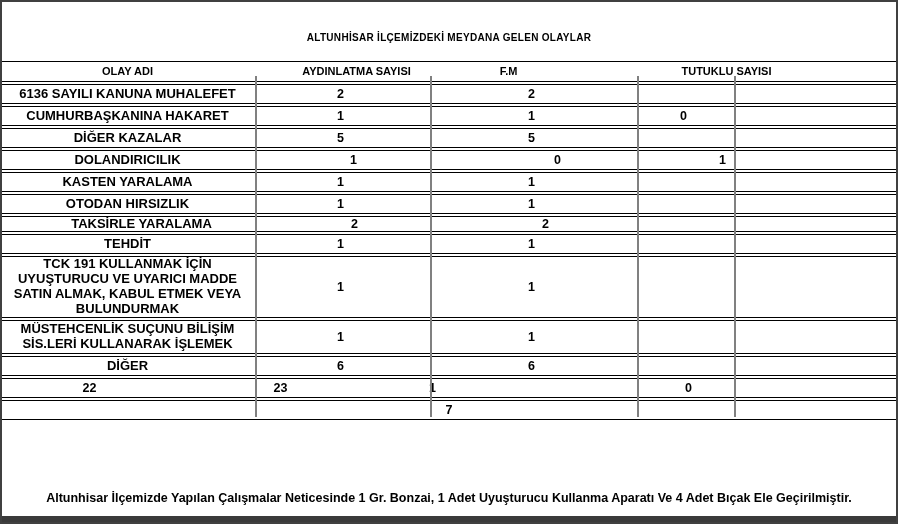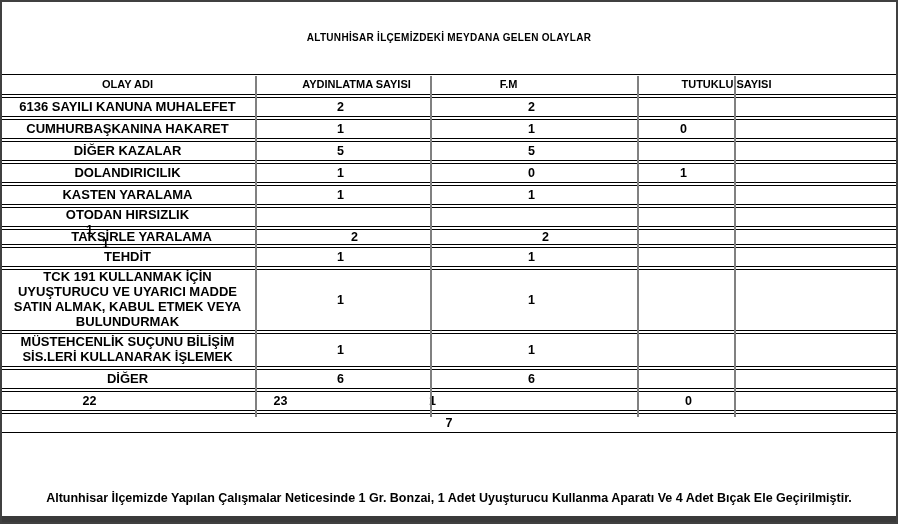--- a/index.html
+++ b/index.html
@@ -21,21 +21,21 @@
     height: 70px;
     display: flex;
     align-items: center;
     justify-content: center;
     font-size: 10px;
     letter-spacing: 0.3px;
     text-align: center;
   }
   .table-area {
     position: absolute;
-    top: 72px; left: 0; right: 0;
+    top: 59px; left: 0; right: 0;
   }
   .row {
     display: flex;
     width: 100%;
     border-top: 1px solid #000;
     border-bottom: 1px solid #000;
     margin-bottom: 2px;
     background: #fff;
   }
   .cell {
@@ -124,35 +124,35 @@
           <div class="cell c3">0</div>
           <div class="cell c4"></div>
         </div>
         <div class="row data-row" style="height: 20px;">
           <div class="cell c0">DİĞER KAZALAR</div>
           <div class="cell c1">5</div>
           <div class="cell c2">5</div>
           <div class="cell c3"></div>
           <div class="cell c4"></div>
         </div>
-        <div class="row data-row" style="height: 20px;">
+        <div class="row data-row" style="height: 20px; gap: 13px;">
           <div class="cell c0">DOLANDIRICILIK</div>
           <div class="cell c1">1</div>
           <div class="cell c2">0</div>
           <div class="cell c3">1</div>
           <div class="cell c4"></div>
         </div>
         <div class="row data-row" style="height: 20px;">
           <div class="cell c0">KASTEN YARALAMA</div>
           <div class="cell c1">1</div>
           <div class="cell c2">1</div>
           <div class="cell c3"></div>
           <div class="cell c4"></div>
         </div>
-        <div class="row data-row" style="height: 20px; flex-direction: column;">
+        <div class="row data-row" style="height: 20px;">
           <div class="cell c0">OTODAN HIRSIZLIK</div>
           <div class="cell c1">1</div>
           <div class="cell c2">1</div>
           <div class="cell c3"></div>
           <div class="cell c4"></div>
         </div>
         <div class="row data-row" style="height: 16px; padding-left: 14px;">
           <div class="cell c0">TAKSİRLE YARALAMA</div>
           <div class="cell c1">2</div>
           <div class="cell c2">2</div>

